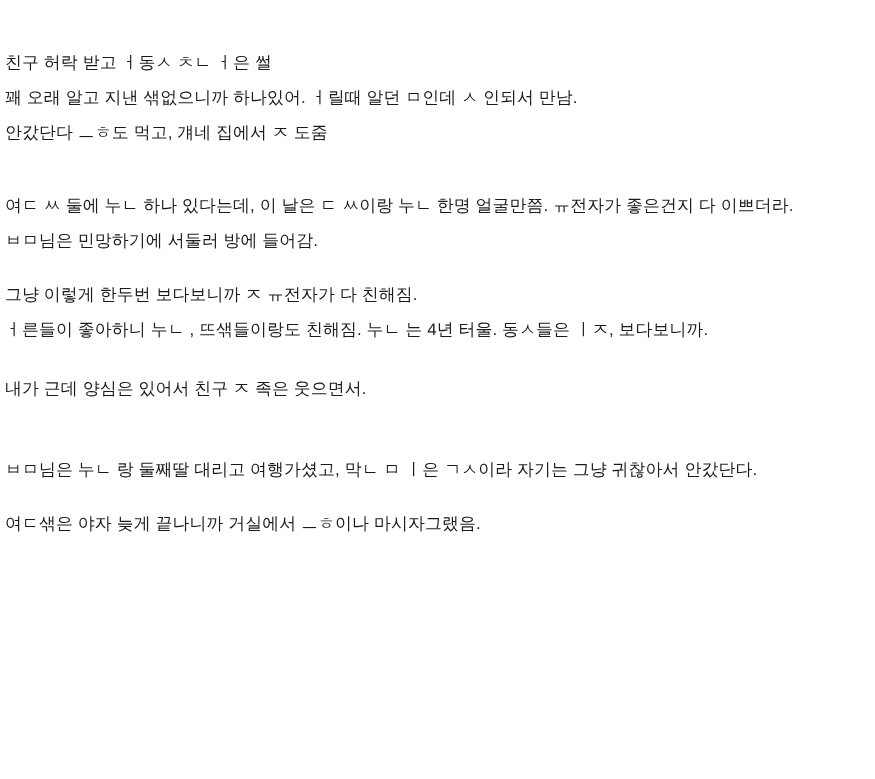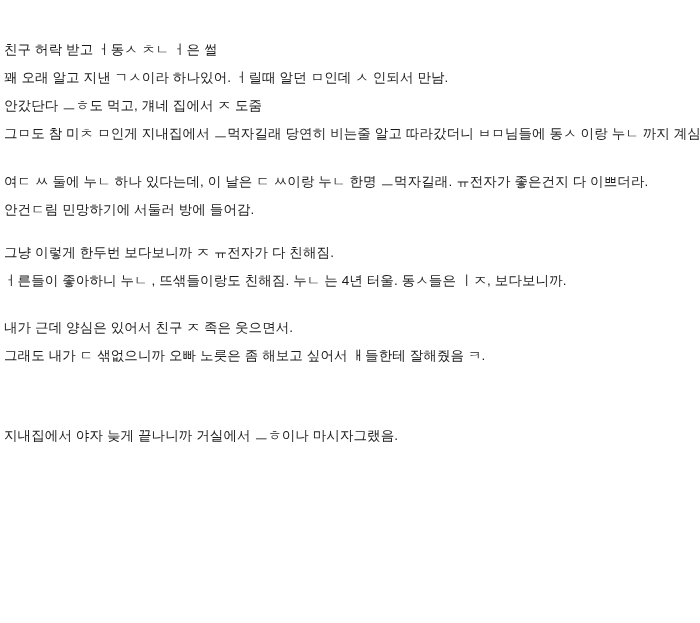--- a/index.html
+++ b/index.html
@@ -33,35 +33,34 @@
   .gap-md { height: 20px; }
   .gap-lg { height: 26px; }
   .gap-xl { height: 30px; }
 </style>
 </head>
 <body>
 
 <div class="page" id="doc">
     <div class="line">친구 허락 받고 ㅓ동ㅅ ㅊㄴ  ㅓ은 썰</div>
     <div class="gap-sm"></div>
-    <div class="line">꽤 오래 알고 지낸 ㄱㅅ이라 하나있어.  ㅓ릴때 알던 ㅁ인데 ㅅ 인되서 만남.</div>
+    <div class="line">꽤 오래 알고 지낸 샊없으니까 하나있어.  ㅓ릴때 알던 ㅁ인데 ㅅ 인되서 만남.</div>
     <div class="gap-sm"></div>
     <div class="line">안갔단다 ㅡㅎ도 먹고, 걔네 집에서 ㅈ 도줌</div>
     <div class="gap-sm"></div>
-    <div class="line">그ㅁ도 참 미ㅊ ㅁ인게 지내집에서 ㅡ먹자길래 당연히 비는줄 알고 따라갔더니 ㅂㅁ님들에 동ㅅ 이랑 누ㄴ 까지 계심</div>
     <div class="gap-md"></div>
     <div class="gap-sm"></div>
-    <div class="line">여ㄷ ㅆ 둘에 누ㄴ 하나 있다는데, 이 날은 ㄷ ㅆ이랑 누ㄴ  한명 ㅡ먹자길래. ㅠ전자가 좋은건지 다 이쁘더라.</div>
+    <div class="line">여ㄷ ㅆ 둘에 누ㄴ 하나 있다는데, 이 날은 ㄷ ㅆ이랑 누ㄴ  한명 얼굴만쯤. ㅠ전자가 좋은건지 다 이쁘더라.</div>
     <div class="gap-sm"></div>
-    <div class="line">안건ㄷ림 민망하기에 서둘러 방에 들어감.</div>
+    <div class="line">ㅂㅁ님은 민망하기에 서둘러 방에 들어감.</div>
     <div class="gap-lg"></div>
     <div class="line">그냥 이렇게 한두번 보다보니까 ㅈ ㅠ전자가 다 친해짐.</div>
     <div class="gap-sm"></div>
     <div class="line"> ㅓ른들이 좋아하니 누ㄴ , 뜨샊들이랑도 친해짐. 누ㄴ 는 4년 터울. 동ㅅ들은 ㅣㅈ, 보다보니까.</div>
     <div class="gap-xl"></div>
     <div class="line">내가 근데 양심은 있어서 친구 ㅈ 족은 웃으면서.</div>
     <div class="gap-sm"></div>
-    <div class="line">그래도 내가 ㄷ 샊없으니까 오빠 노릇은 좀 해보고 싶어서  ㅐ들한테 잘해줬음 ㅋ.</div>
     <div class="gap-lg"></div>
     <div class="gap-sm"></div>
+    <div class="line">ㅂㅁ님은 누ㄴ 랑 둘째딸 대리고 여행가셨고, 막ㄴ  ㅁ ㅣ은 ㄱㅅ이라 자기는 그냥 귀찮아서 안갔단다.</div>
     <div class="gap-lg"></div>
-    <div class="line">지내집에서 야자 늦게 끝나니까 거실에서 ㅡㅎ이나 마시자그랬음.</div>
+    <div class="line">여ㄷ샊은 야자 늦게 끝나니까 거실에서 ㅡㅎ이나 마시자그랬음.</div>
   </div>
 
 </body></html>

